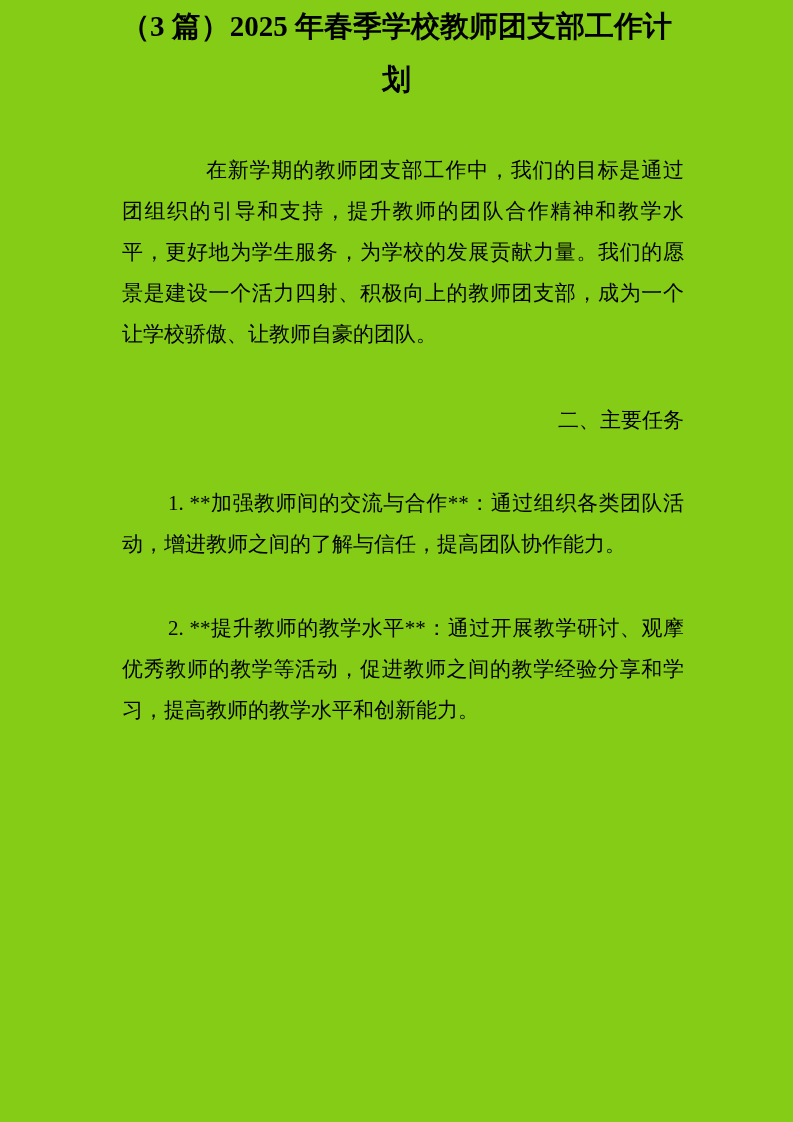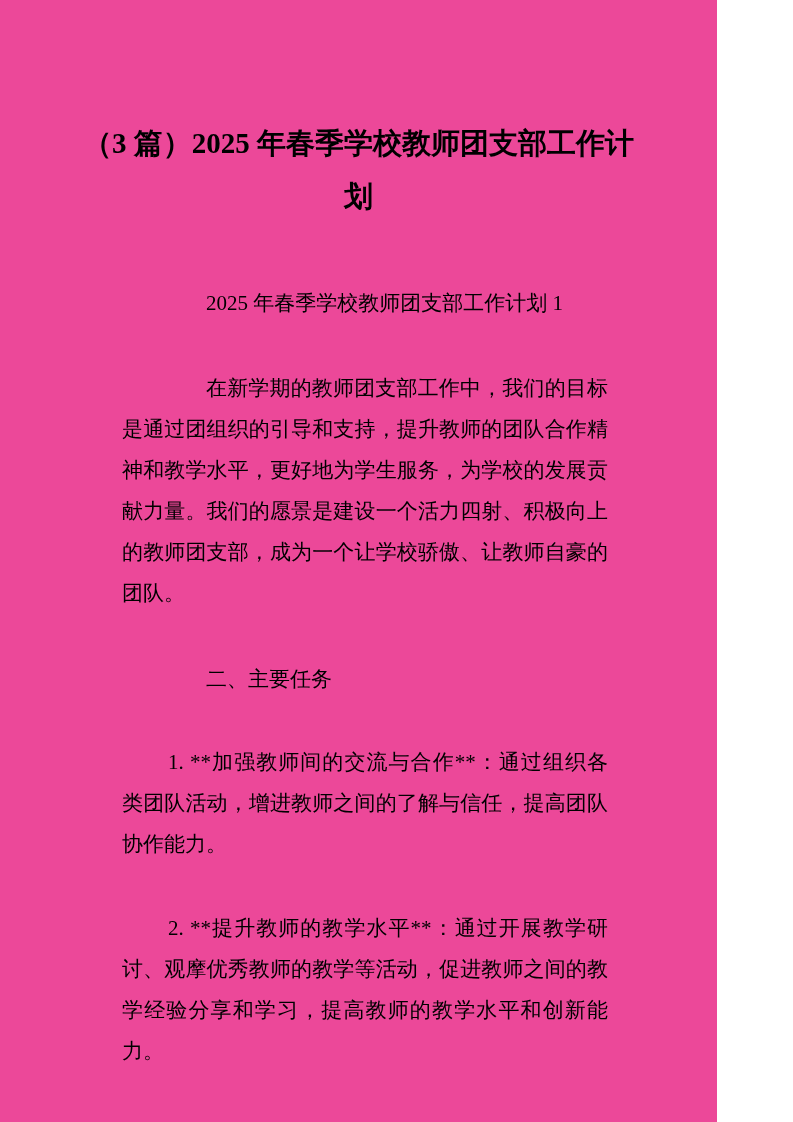--- a/index.html
+++ b/index.html
@@ -6,25 +6,24 @@
   body {
     width: 793px;
     height: 1122px;
     background: #ffffff;
     overflow: hidden;
     font-family: "Liberation Serif", "DejaVu Serif", serif;
     color: #000000;
   }
   .page {
     position: relative;
-    width: 717px;
+    width: 793px;
     height: 1122px;
     box-sizing: border-box;
-    padding-top: 117px;
-    background: #ec4899;
+    background: #84cc16;
   }
   .doc-title {
     margin: 0 55px;
     font-size: 29px;
     font-weight: 700;
     line-height: 53px;
     text-align: center;
     color: #000000;
   }
   .content {
@@ -39,38 +38,37 @@
     margin: 0;
     font-size: 21px;
     font-weight: 400;
     line-height: 41px;
   }
   .subtitle       { margin-top: 60px !important; text-align: left; text-indent: 84px; }
   .heading        { text-indent: 84px; text-align: left; }
   .h-goals        { margin-top: 41px !important; }
   .para           { text-indent: 84px; }
   .p-goals        { margin-top: 44px !important; font-family: Liberation Serif, serif; }
-  .h-tasks        { margin-top: 45px !important; }
+  .h-tasks        { margin-top: 45px !important; text-align: right; }
   .list-item      { text-indent: 46px; }
   .li-1           { margin-top: 42px !important; }
   .li-2           { margin-top: 43px !important; }
 </style>
 </head>
 <body>
 
 <div class="page">
 
   <header class="doc-title">
     <div>（3 篇）2025 年春季学校教师团支部工作计</div>
     <div>划</div>
   </header>
 
   <main class="content">
 
-    <p class="subtitle">2025 年春季学校教师团支部工作计划 1</p>
 
 
     <p class="para p-goals">在新学期的教师团支部工作中，我们的目标是通过团组织的引导和支持，提升教师的团队合作精神和教学水平，更好地为学生服务，为学校的发展贡献力量。我们的愿景是建设一个活力四射、积极向上的教师团支部，成为一个让学校骄傲、让教师自豪的团队。</p>
 
     <h2 class="heading h-tasks">二、主要任务</h2>
 
     <p class="para list-item li-1">1. **加强教师间的交流与合作**：通过组织各类团队活动，增进教师之间的了解与信任，提高团队协作能力。</p>
 
     <p class="para list-item li-2">2. **提升教师的教学水平**：通过开展教学研讨、观摩优秀教师的教学等活动，促进教师之间的教学经验分享和学习，提高教师的教学水平和创新能力。</p>
 

